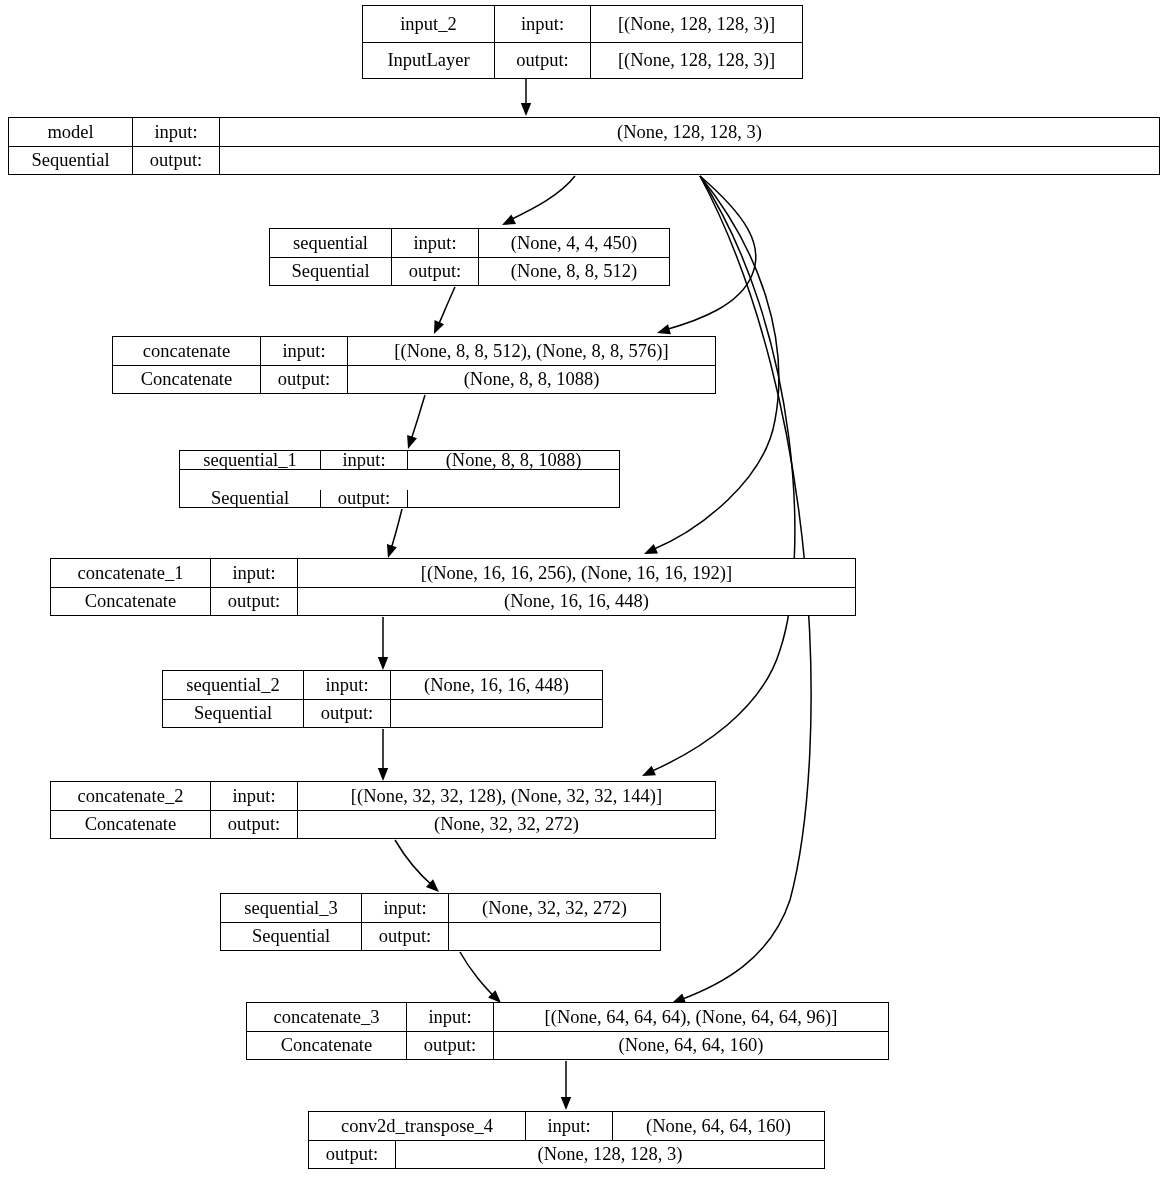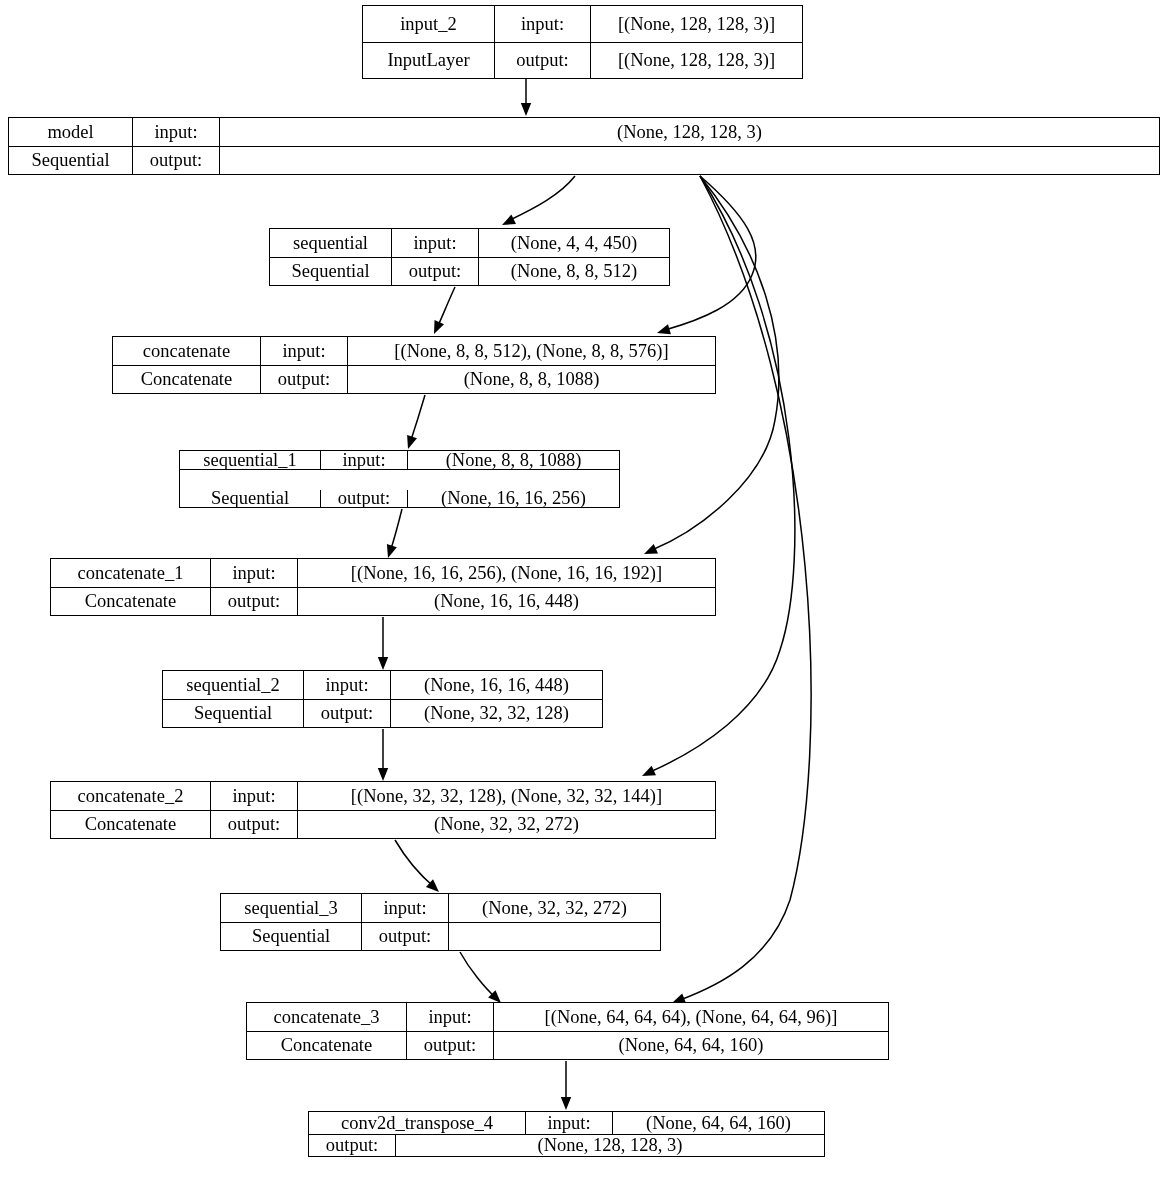--- a/index.html
+++ b/index.html
@@ -144,45 +144,43 @@
       </div>
       <div class="node" style="left: 179px; top: 450px; width: 441px; height: 58px; gap: 20px;">
         <div class="row top">
           <div class="cell c-name" style="width: 141px; flex: 0 0 141px;">sequential_1</div>
           <div class="cell c-label" style="width: 87px; flex: 0 0 87px;">input:</div>
           <div class="cell c-val" style="flex: 1 1 0px;">(None, 8, 8, 1088)</div>
         </div>
         <div class="row bottom">
           <div class="cell c-name" style="width: 141px; flex: 0 0 141px;">Sequential</div>
           <div class="cell c-label" style="width: 87px; flex: 0 0 87px;">output:</div>
-          <div class="cell c-val" style="flex: 1 1 0px;">(None, 16, 16, 256)</div>
-        </div>
-      </div>
-      <div class="node" style="left: 50px; top: 558px; width: 666px; height: 58px;">
+        </div>
+      </div>
+      <div class="node" style="left: 50px; top: 558px; width: 806px; height: 58px;">
         <div class="row top">
           <div class="cell c-name" style="width: 160px; flex: 0 0 160px;">concatenate_1</div>
           <div class="cell c-label" style="width: 87px; flex: 0 0 87px;">input:</div>
           <div class="cell c-val" style="flex: 1 1 0px; text-align: right;">[(None, 16, 16, 256), (None, 16, 16, 192)]</div>
         </div>
         <div class="row bottom">
           <div class="cell c-name" style="width: 160px; flex: 0 0 160px;">Concatenate</div>
           <div class="cell c-label" style="width: 87px; flex: 0 0 87px;">output:</div>
           <div class="cell c-val" style="flex: 1 1 0px;">(None, 16, 16, 448)</div>
         </div>
       </div>
       <div class="node" style="left: 162px; top: 670px; width: 441px; height: 58px;">
         <div class="row top">
           <div class="cell c-name" style="width: 141px; flex: 0 0 141px;">sequential_2</div>
           <div class="cell c-label" style="width: 87px; flex: 0 0 87px;">input:</div>
           <div class="cell c-val" style="flex: 1 1 0px;">(None, 16, 16, 448)</div>
         </div>
         <div class="row bottom">
           <div class="cell c-name" style="width: 141px; flex: 0 0 141px;">Sequential</div>
           <div class="cell c-label" style="width: 87px; flex: 0 0 87px;">output:</div>
-          <div class="cell c-val" style="flex: 1 1 0px;">(None, 32, 32, 128)</div>
         </div>
       </div>
       <div class="node" style="left: 50px; top: 781px; width: 666px; height: 58px;">
         <div class="row top">
           <div class="cell c-name" style="width: 160px; flex: 0 0 160px;">concatenate_2</div>
           <div class="cell c-label" style="width: 87px; flex: 0 0 87px;">input:</div>
           <div class="cell c-val" style="flex: 1 1 0px;">[(None, 32, 32, 128), (None, 32, 32, 144)]</div>
         </div>
         <div class="row bottom">
           <div class="cell c-name" style="width: 160px; flex: 0 0 160px;">Concatenate</div>
@@ -206,21 +204,21 @@
           <div class="cell c-name" style="width: 160px; flex: 0 0 160px;">concatenate_3</div>
           <div class="cell c-label" style="width: 87px; flex: 0 0 87px;">input:</div>
           <div class="cell c-val" style="flex: 1 1 0px;">[(None, 64, 64, 64), (None, 64, 64, 96)]</div>
         </div>
         <div class="row bottom">
           <div class="cell c-name" style="width: 160px; flex: 0 0 160px;">Concatenate</div>
           <div class="cell c-label" style="width: 87px; flex: 0 0 87px;">output:</div>
           <div class="cell c-val" style="flex: 1 1 0px;">(None, 64, 64, 160)</div>
         </div>
       </div>
-      <div class="node" style="left: 308px; top: 1111px; width: 517px; height: 46px;">
+      <div class="node" style="left: 308px; top: 1111px; width: 517px; height: 58px;">
         <div class="row top">
           <div class="cell c-name" style="width: 217px; flex: 0 0 217px;">conv2d_transpose_4</div>
           <div class="cell c-label" style="width: 87px; flex: 0 0 87px;">input:</div>
           <div class="cell c-val" style="flex: 1 1 0px;">(None, 64, 64, 160)</div>
         </div>
         <div class="row bottom">
           <div class="cell c-label" style="width: 87px; flex: 0 0 87px;">output:</div>
           <div class="cell c-val" style="flex: 1 1 0px;">(None, 128, 128, 3)</div>
         </div>
       </div>

